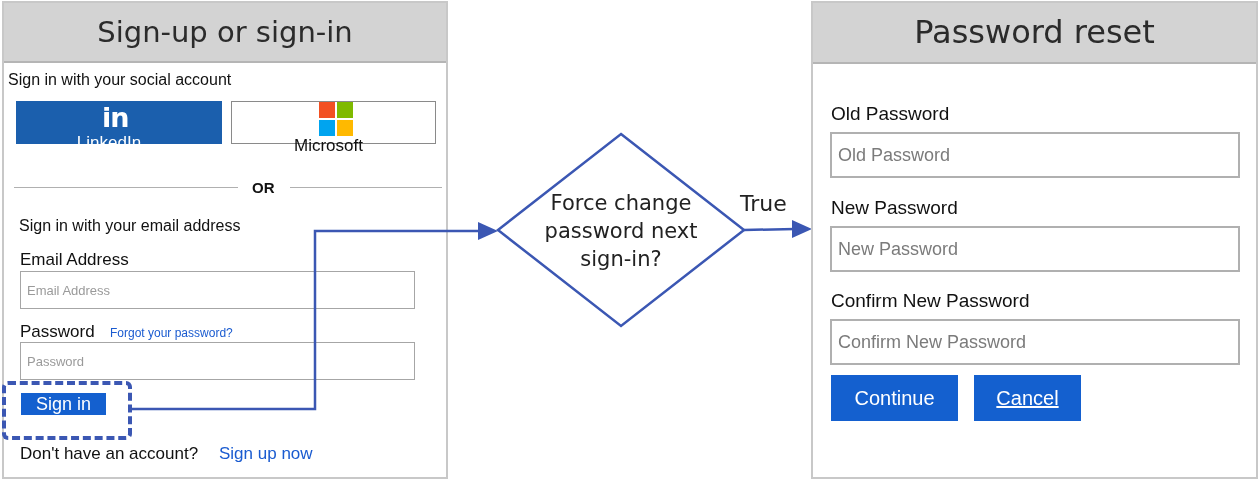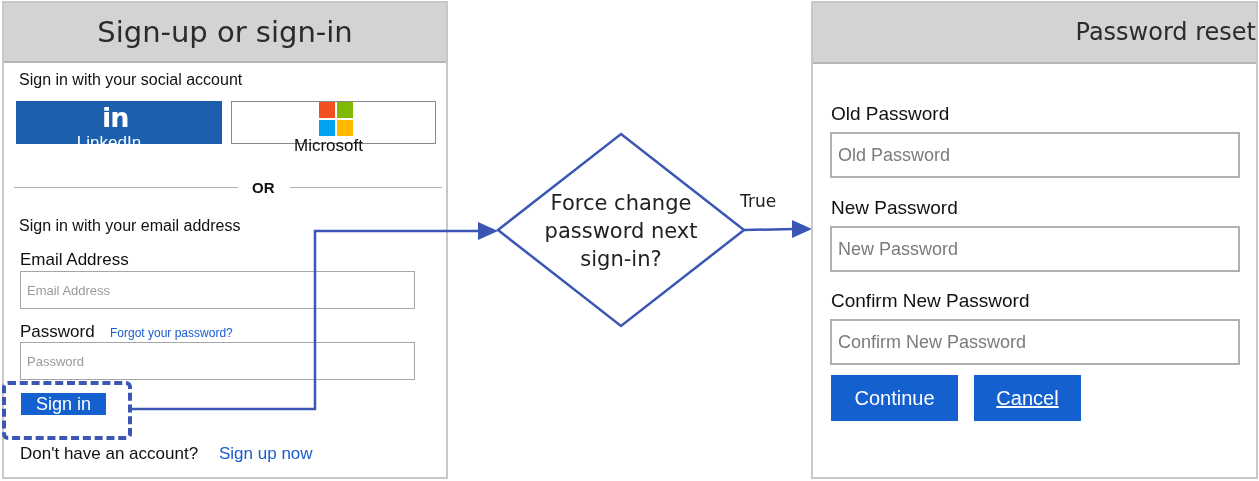--- a/index.html
+++ b/index.html
@@ -5,21 +5,21 @@
   html, body { margin:0; padding:0; background:#ffffff; }
   body { width:1259px; height:481px; position:relative; overflow:hidden; font-family:"Liberation Sans", sans-serif; color:#111; }
 
   .panel { position:absolute; border:2px solid #c8c8c8; background:#fff; box-sizing:border-box; }
   .panel-header { background:#d3d3d3; border-bottom:2px solid #b5b5b5; box-sizing:border-box; text-align:center; font-family:"DejaVu Sans", sans-serif; color:#2b2b2b; }
 
   #left-panel { left:2px; top:1px; width:446px; height:478px; }
   #left-panel .panel-header { height:60px; line-height:58px; font-size:29px; }
 
   #right-panel { left:811px; top:1px; width:447px; height:478px; }
-  #right-panel .panel-header { height:61px; line-height:59px; font-size:24px;text-align:right; }
+  #right-panel .panel-header { height:61px; line-height:59px; font-size:32px; }
 
   .abs { position:absolute; }
   .txt { font-size:16px; color:#111; white-space:nowrap; }
   .label { font-size:17px; color:#111; white-space:nowrap; }
 
   .social-btn { position:absolute; box-sizing:border-box; height:43px; display:flex; align-items:center; font-size:17px; cursor:pointer;flex-direction:column; }
   #linkedin-btn { left:16px; top:101px; width:206px; background:#1b5fad; color:#fff; border:1px solid #1b5fad; }
   #linkedin-btn .in-logo { font-family:"DejaVu Sans", sans-serif; font-weight:bold; font-size:27px; margin-left:6px; width:40px; letter-spacing:-1px; }
   #linkedin-btn .lbl { flex:1; text-align:center; padding-right:20px; }
   #microsoft-btn { left:231px; top:101px; width:205px; background:#fff; color:#111; border:1px solid #8a8a8a; }
@@ -37,30 +37,30 @@
 
   .btn { position:absolute; box-sizing:border-box; background:#1460cf; color:#fff; display:flex; align-items:center; justify-content:center; cursor:pointer; }
   #signin-btn { left:21px; top:393px; width:85px; height:22px; font-size:18px; }
   #continue-btn { left:831px; top:375px; width:127px; height:46px; font-size:20px; }
   #cancel-btn { left:974px; top:375px; width:107px; height:46px; font-size:20px;text-decoration:underline; }
 
   #highlight-box { position:absolute; left:2px; top:381px; width:130px; height:59px; border:4px dashed #3b57b3; border-radius:6px; box-sizing:border-box; pointer-events:none; }
 
   svg.flow { position:absolute; left:0; top:0; }
   .diamond-text { position:absolute; font-family:"DejaVu Sans", sans-serif; font-size:21px; color:#222; text-align:center; line-height:28px; }
-  .true-label { position:absolute; font-family:"DejaVu Sans", sans-serif; font-size:17px; color:#222; }
+  .true-label { position:absolute; font-family:"DejaVu Sans", sans-serif; font-size:22px; color:#222; }
 </style>
 </head>
 <body>
 
 <div id="left-panel" class="panel">
   <div class="panel-header">Sign-up or sign-in</div>
 </div>
 
-<div class="abs txt" style="left:19px; top:71px;">Sign in with your social account</div>
+<div class="abs txt" style="left:8px; top:71px;">Sign in with your social account</div>
 
 <div id="linkedin-btn" class="social-btn">
   <span class="in-logo">in</span>
   <span class="lbl">LinkedIn</span>
 </div>
 
 <div id="microsoft-btn" class="social-btn">
   <span class="ms-logo">
     <span style="background:#f25022"></span>
       <span style="background:#7fba00"></span>

